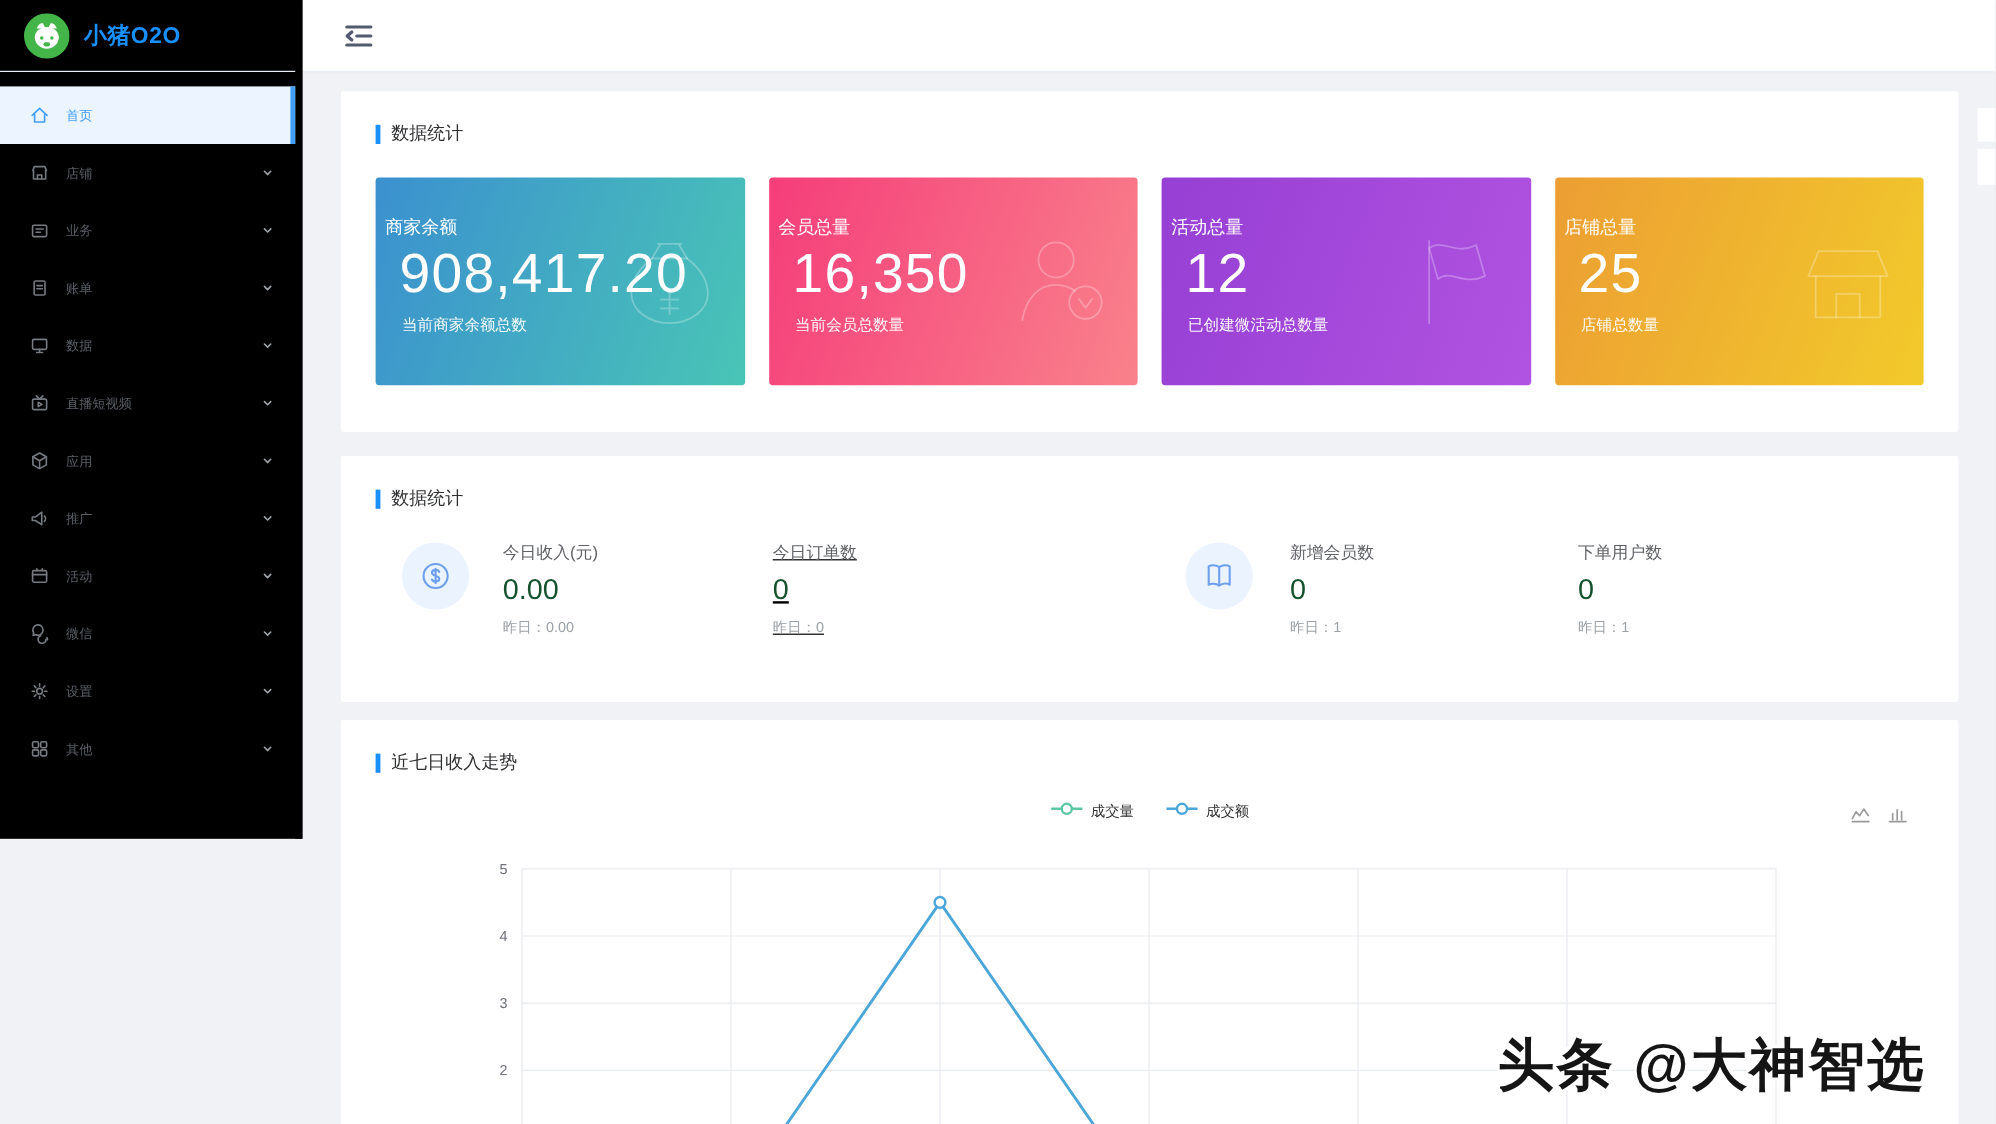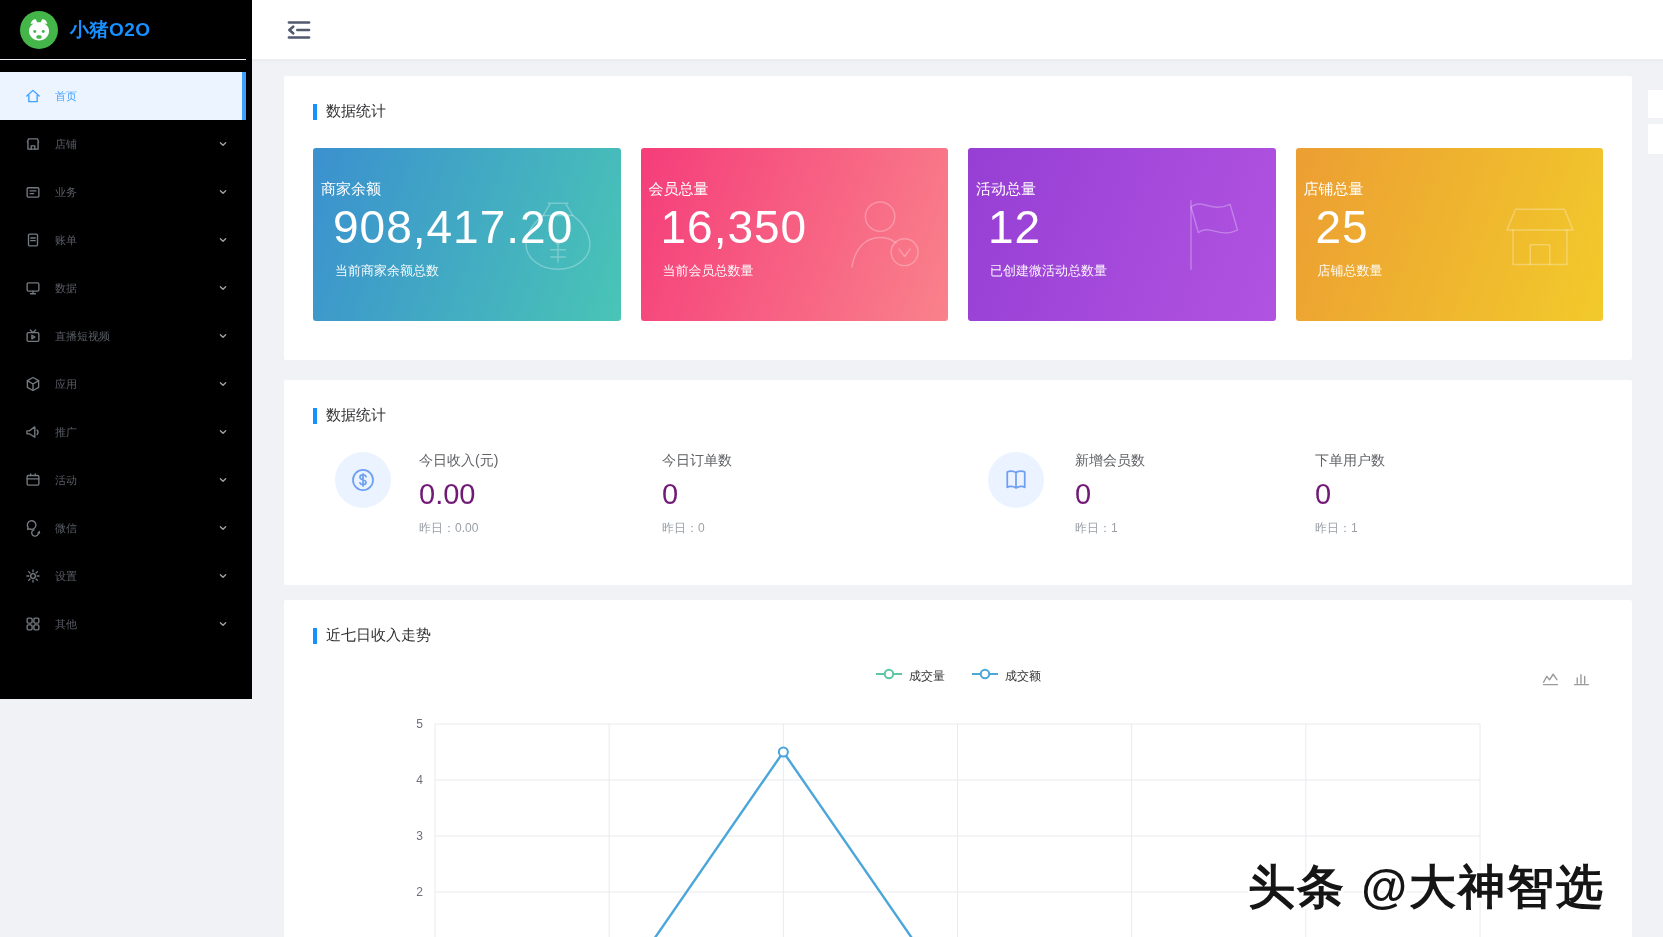--- a/index.html
+++ b/index.html
@@ -42,21 +42,21 @@
   .stat-card .val{position:absolute;left:20px;top:52px;font-size:46px;font-weight:200;letter-spacing:1px;}
   .stat-card .dsc{position:absolute;left:22px;top:114px;font-size:13px;opacity:.95;}
   .stat-card .big-ico{position:absolute;right:14px;top:38px;width:98px;height:98px;color:rgba(255,255,255,.28);}
   .stat-card .big-ico svg{width:98px;height:98px;}
 
   
   .rt-ico{position:absolute;top:72px;width:56px;height:56px;border-radius:50%;background:#EAF3FF;display:flex;align-items:center;justify-content:center;color:#6FA0F0;}
   .rt-ico svg{width:28px;height:28px;}
   .rt-col{position:absolute;top:72px;}
   .rt-col .m-lbl{font-size:14px;color:#606266;}
-  .rt-col .m-val{margin-top:8px;font-size:29px;color:#701a75;}
+  .rt-col .m-val{margin-top:8px;font-size:24px;color:#14532d;}
   .rt-col .m-yst{margin-top:9px;font-size:12px;color:#9aa0a6;}
 
   
   #legend-row{position:absolute;left:50%;top:68px;transform:translateX(-50%);display:flex;gap:26px;align-items:center;}
   .legend-item{display:flex;align-items:flex-start;gap:6px;font-size:12px;color:#333;cursor:pointer;}
   #toolbox{position:absolute;right:42px;top:70px;display:flex;gap:14px;color:#9a9a9a;}
   #toolbox span{cursor:pointer;display:flex;}
   #toolbox svg{width:17px;height:17px;}
   #chart-svg{position:absolute;left:0;top:100px;}
 
@@ -333,21 +333,21 @@
         <path d="M12 5.6C9.6 3.9 6 4.1 4.5 5.1v13.2c1.5-1 5.1-1.2 7.5.5 2.4-1.7 6-1.9 7.5-.5V5.1C18 4.1 14.4 3.9 12 5.6z"></path>
         <path d="M12 5.6v13.2"></path>
       </svg>
     </div>
     <div id="rt-cols">
         <div class="rt-col" style="left: 135px;">
           <div class="m-lbl">今日收入(元)</div>
           <div class="m-val">0.00</div>
           <div class="m-yst">昨日：0.00</div>
         </div>
-        <div class="rt-col" style="left: 378px;">
+        <div class="rt-col" style="left: 360px; text-decoration: underline;">
           <div class="m-lbl">今日订单数</div>
           <div class="m-val">0</div>
           <div class="m-yst">昨日：0</div>
         </div>
         <div class="rt-col" style="left: 791px;">
           <div class="m-lbl">新增会员数</div>
           <div class="m-val">0</div>
           <div class="m-yst">昨日：1</div>
         </div>
         <div class="rt-col" style="left: 1031px;">

